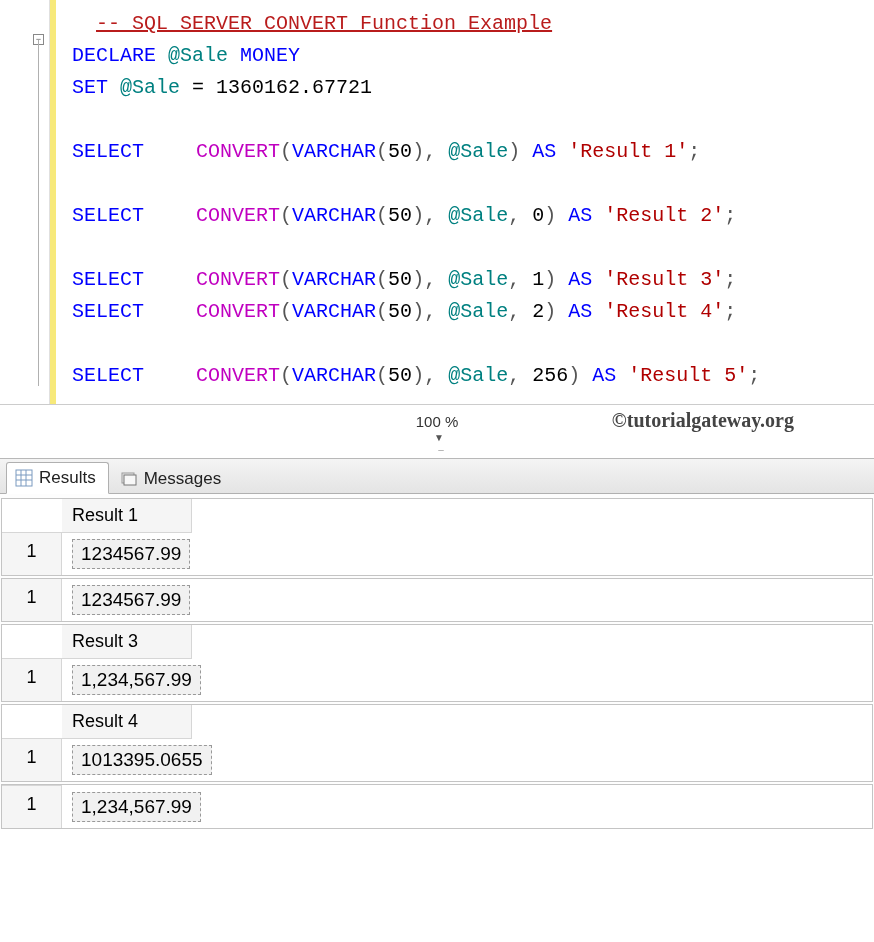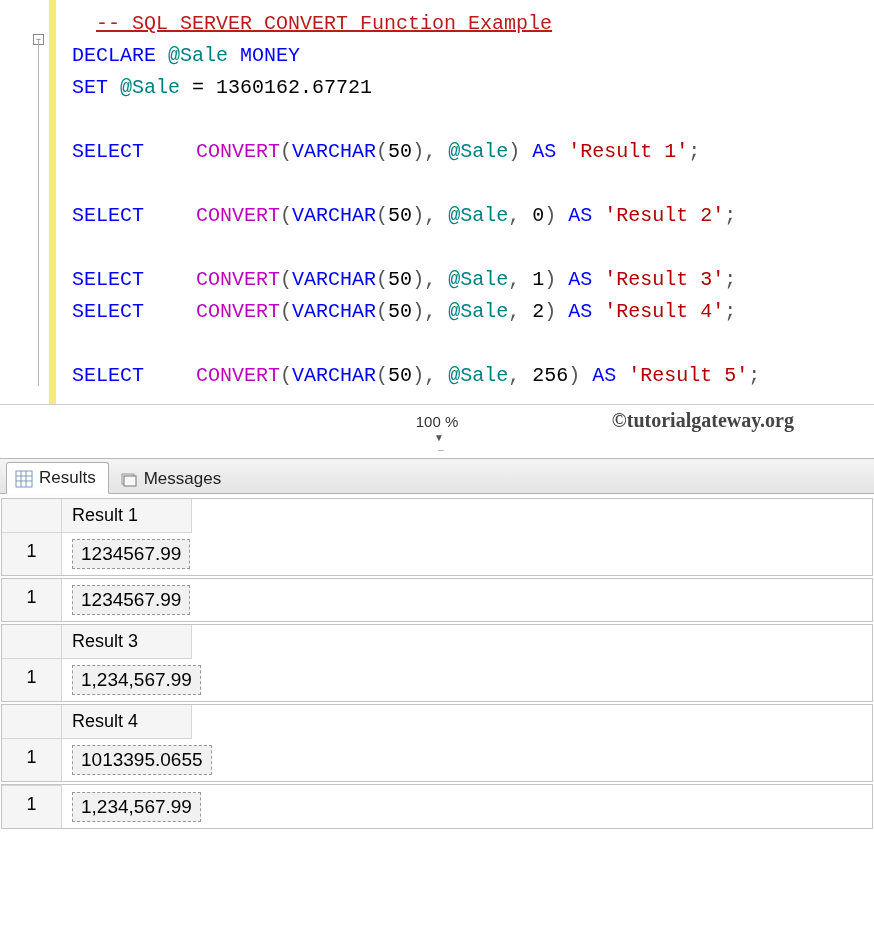--- a/index.html
+++ b/index.html
@@ -97,21 +97,21 @@
     display: flex;
     align-items: flex-end;
     background: linear-gradient(#f4f4f4,#e4e4e4);
     border-top: 1px solid #b8b8b8;
     border-bottom: 1px solid #b0b0b0;
     padding: 2px 6px 0 6px;
     gap: 2px;
   }
   .tab {
     display: flex;
-    align-items: flex-end;
+    align-items: center;
     gap: 6px;
     padding: 5px 12px 5px 8px;
     font-size: 17px;
     color: #222;
     border: 1px solid transparent;
     border-bottom: none;
     position: relative;
     top: 1px;
     cursor: default;
   }
@@ -131,20 +131,21 @@
     background: #fdfdfd;
     padding: 4px 0 0 0;
   }
   .result-block {
     border: 1px solid #c4c4c4;
     margin: 0 1px 2px 1px;
     background: #fff;
   }
   .rb-header {
     display: flex;
+    align-items: flex-end;
   }
   .rowhdr-corner {
     width: 60px;
     border-right: 1px solid #d6d6d6;
     border-bottom: 1px solid #d6d6d6;
     background: #f5f5f5;
   }
   .colhdr {
     flex: 0 0 auto;
     padding: 6px 10px;

